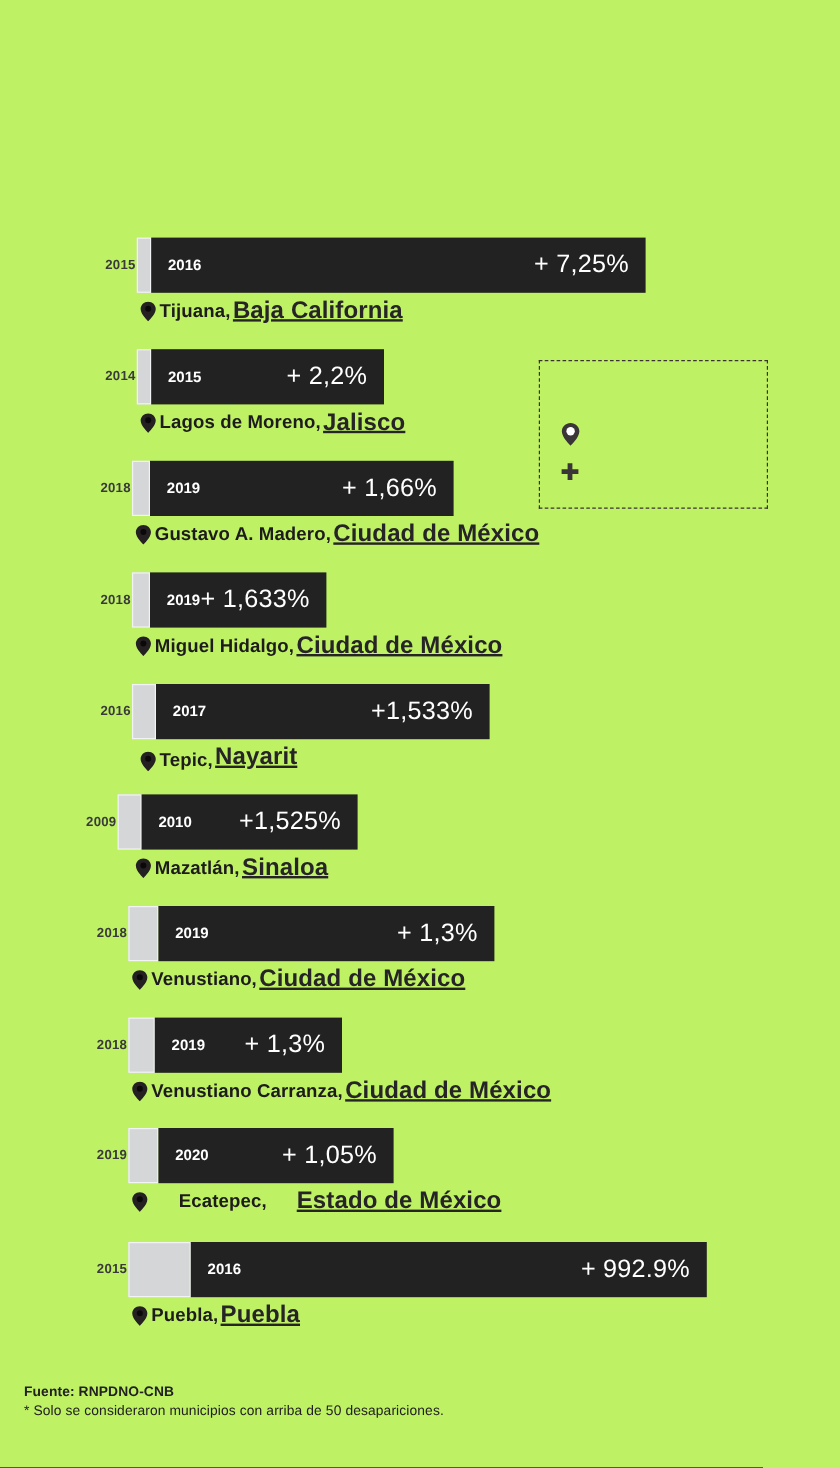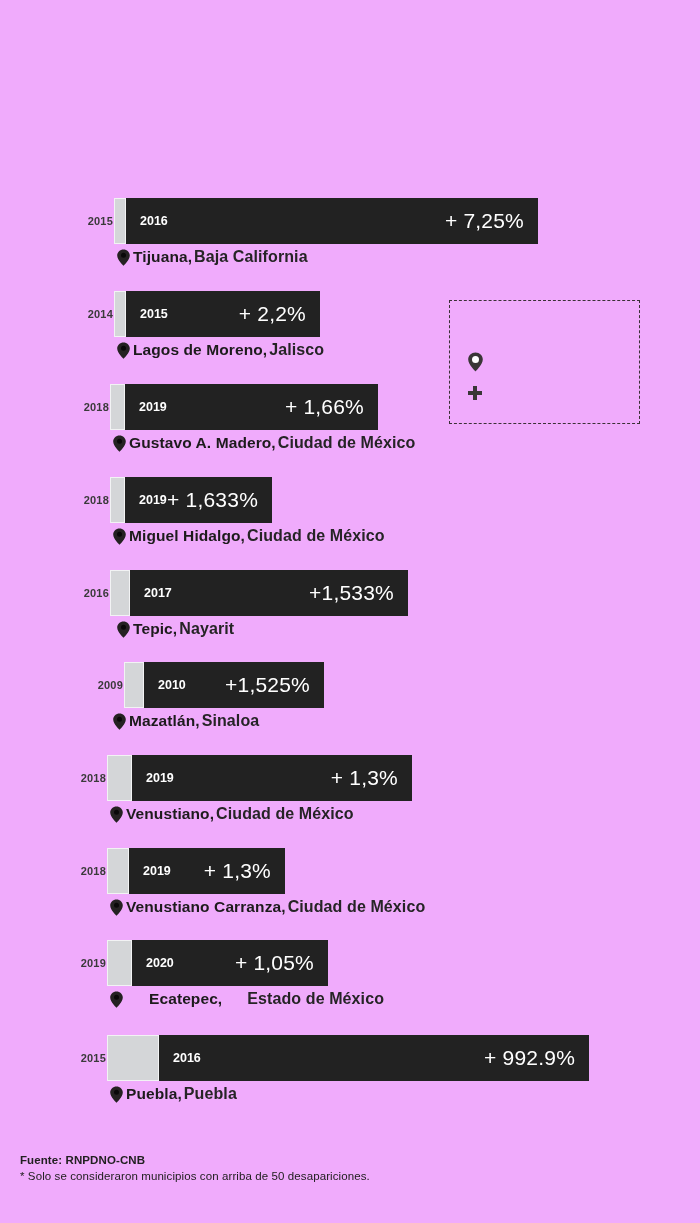--- a/index.html
+++ b/index.html
@@ -7,21 +7,21 @@
     width: 700px;
     height: 1223px;
     background: #000000;
     font-family: "Liberation Sans", sans-serif;
     overflow: hidden;
   }
   #canvas {
     position: relative;
     width: 700px;
     height: 1223px;
-    background: #f0abfc;
+    background: #bef264;
   }
 
   
   .row {
     position: absolute;
     left: 0;
     width: 700px;
   }
   .bar-line {
     position: absolute;
@@ -84,24 +84,25 @@
     height: 17px;
     flex: 0 0 auto;
   }
   .city {
     font-size: 15.5px;
     font-weight: 700;
     color: #1d1b1c;
     letter-spacing: .1px;
   }
   .state {
-    font-size: 16px;
+    font-size: 20px;
     font-weight: 700;
     color: #262426;
     letter-spacing: .1px;
+    text-decoration: underline;
   }
 
   
   #legend {
     position: absolute;
     left: 449px;
     top: 300px;
     width: 191px;
     height: 124px;
     border: 1px dashed #3a3035;
@@ -238,21 +239,21 @@
         <svg viewBox="0 0 15 17" width="15" height="17" xmlns="http://www.w3.org/2000/svg">
           <path d="M7.5 0.5C4 0.5 1.2 3.2 1.2 6.5c0 4.4 6.3 10.2 6.3 10.2s6.3-5.8 6.3-10.2c0-3.3-2.8-6-6.3-6z" fill="#252122"></path>
           <circle cx="7.5" cy="6.3" r="2.5" fill="#0a0809"></circle>
         </svg>
       </span>
       <span class="city">Tepic,</span>
       <span class="state">Nayarit</span>
     </div>
   </div>
       <div class="row" style="top: 662px;">
-    <div class="bar-line" style="left: 124px; width: 200px;">
+    <div class="bar-line" style="left: 98px; width: 200px;">
       <span class="prev-year">2009</span>
       <div class="seg-light" style="width: 20px;"></div>
       <div class="seg-dark">
         <span class="cur-year">2010</span>
         <span class="pct">+1,525%</span>
       </div>
     </div>
     <div class="place" style="left: 112px;">
       <span class="pin-icon">
         <svg viewBox="0 0 15 17" width="15" height="17" xmlns="http://www.w3.org/2000/svg">

